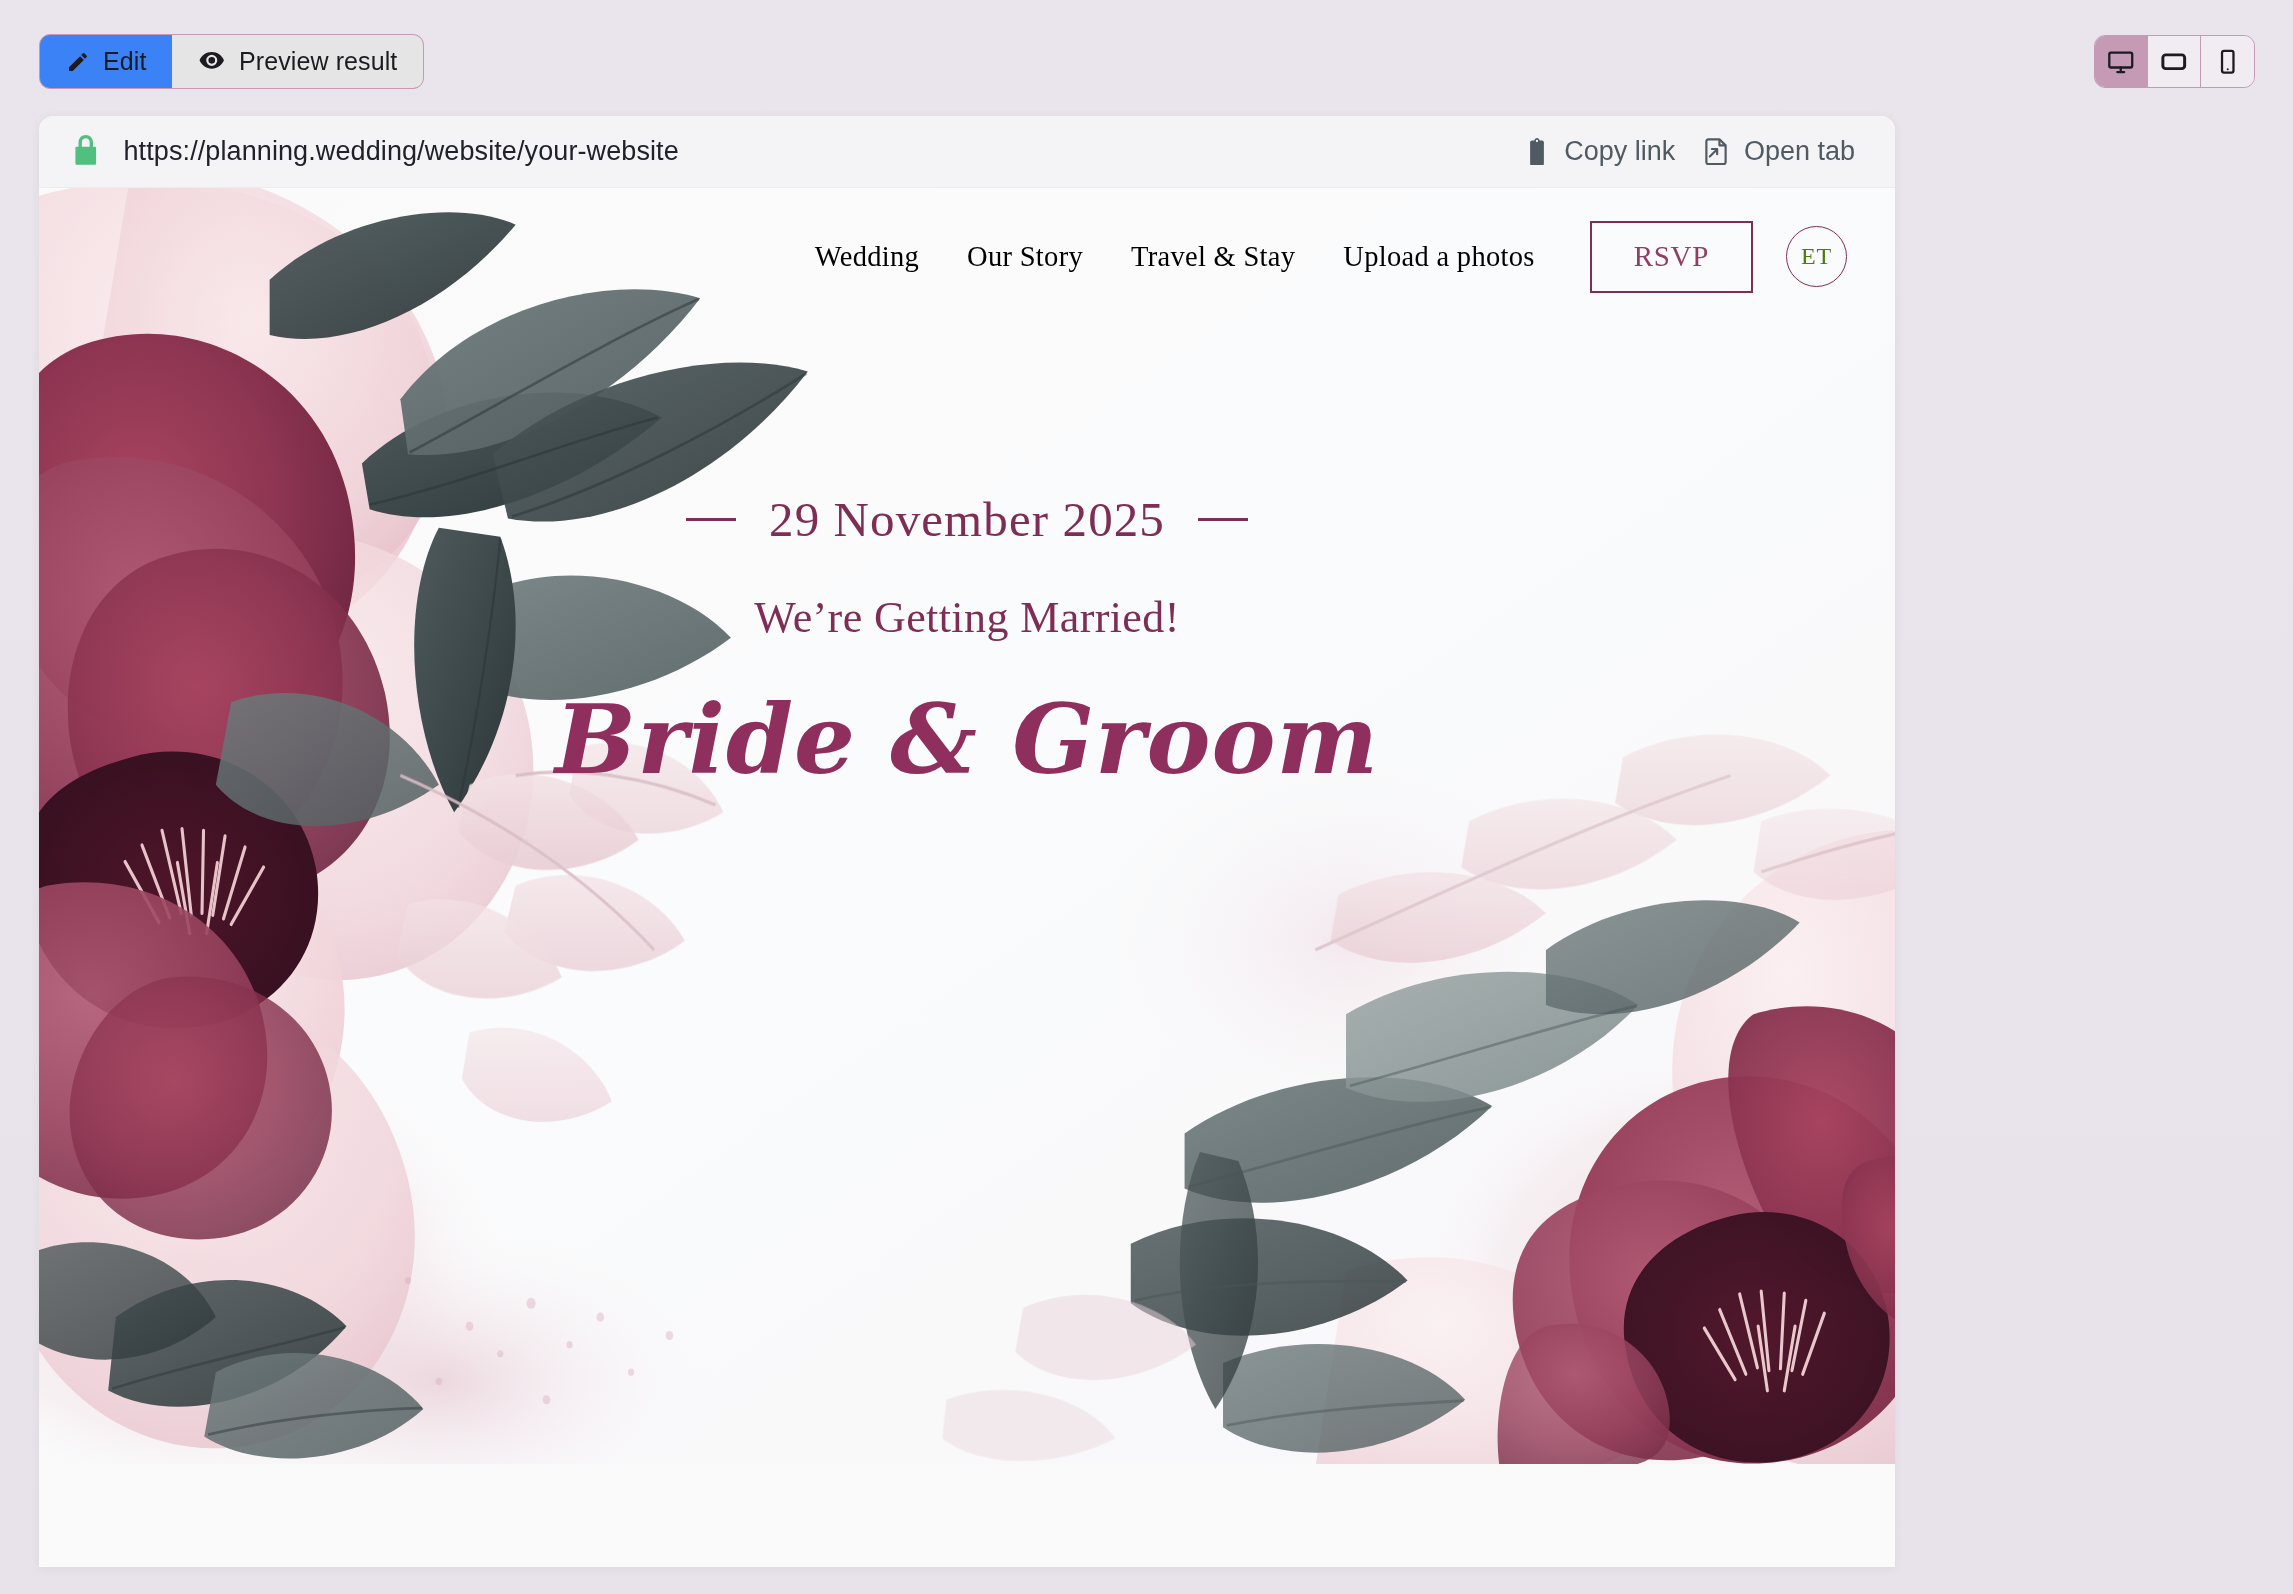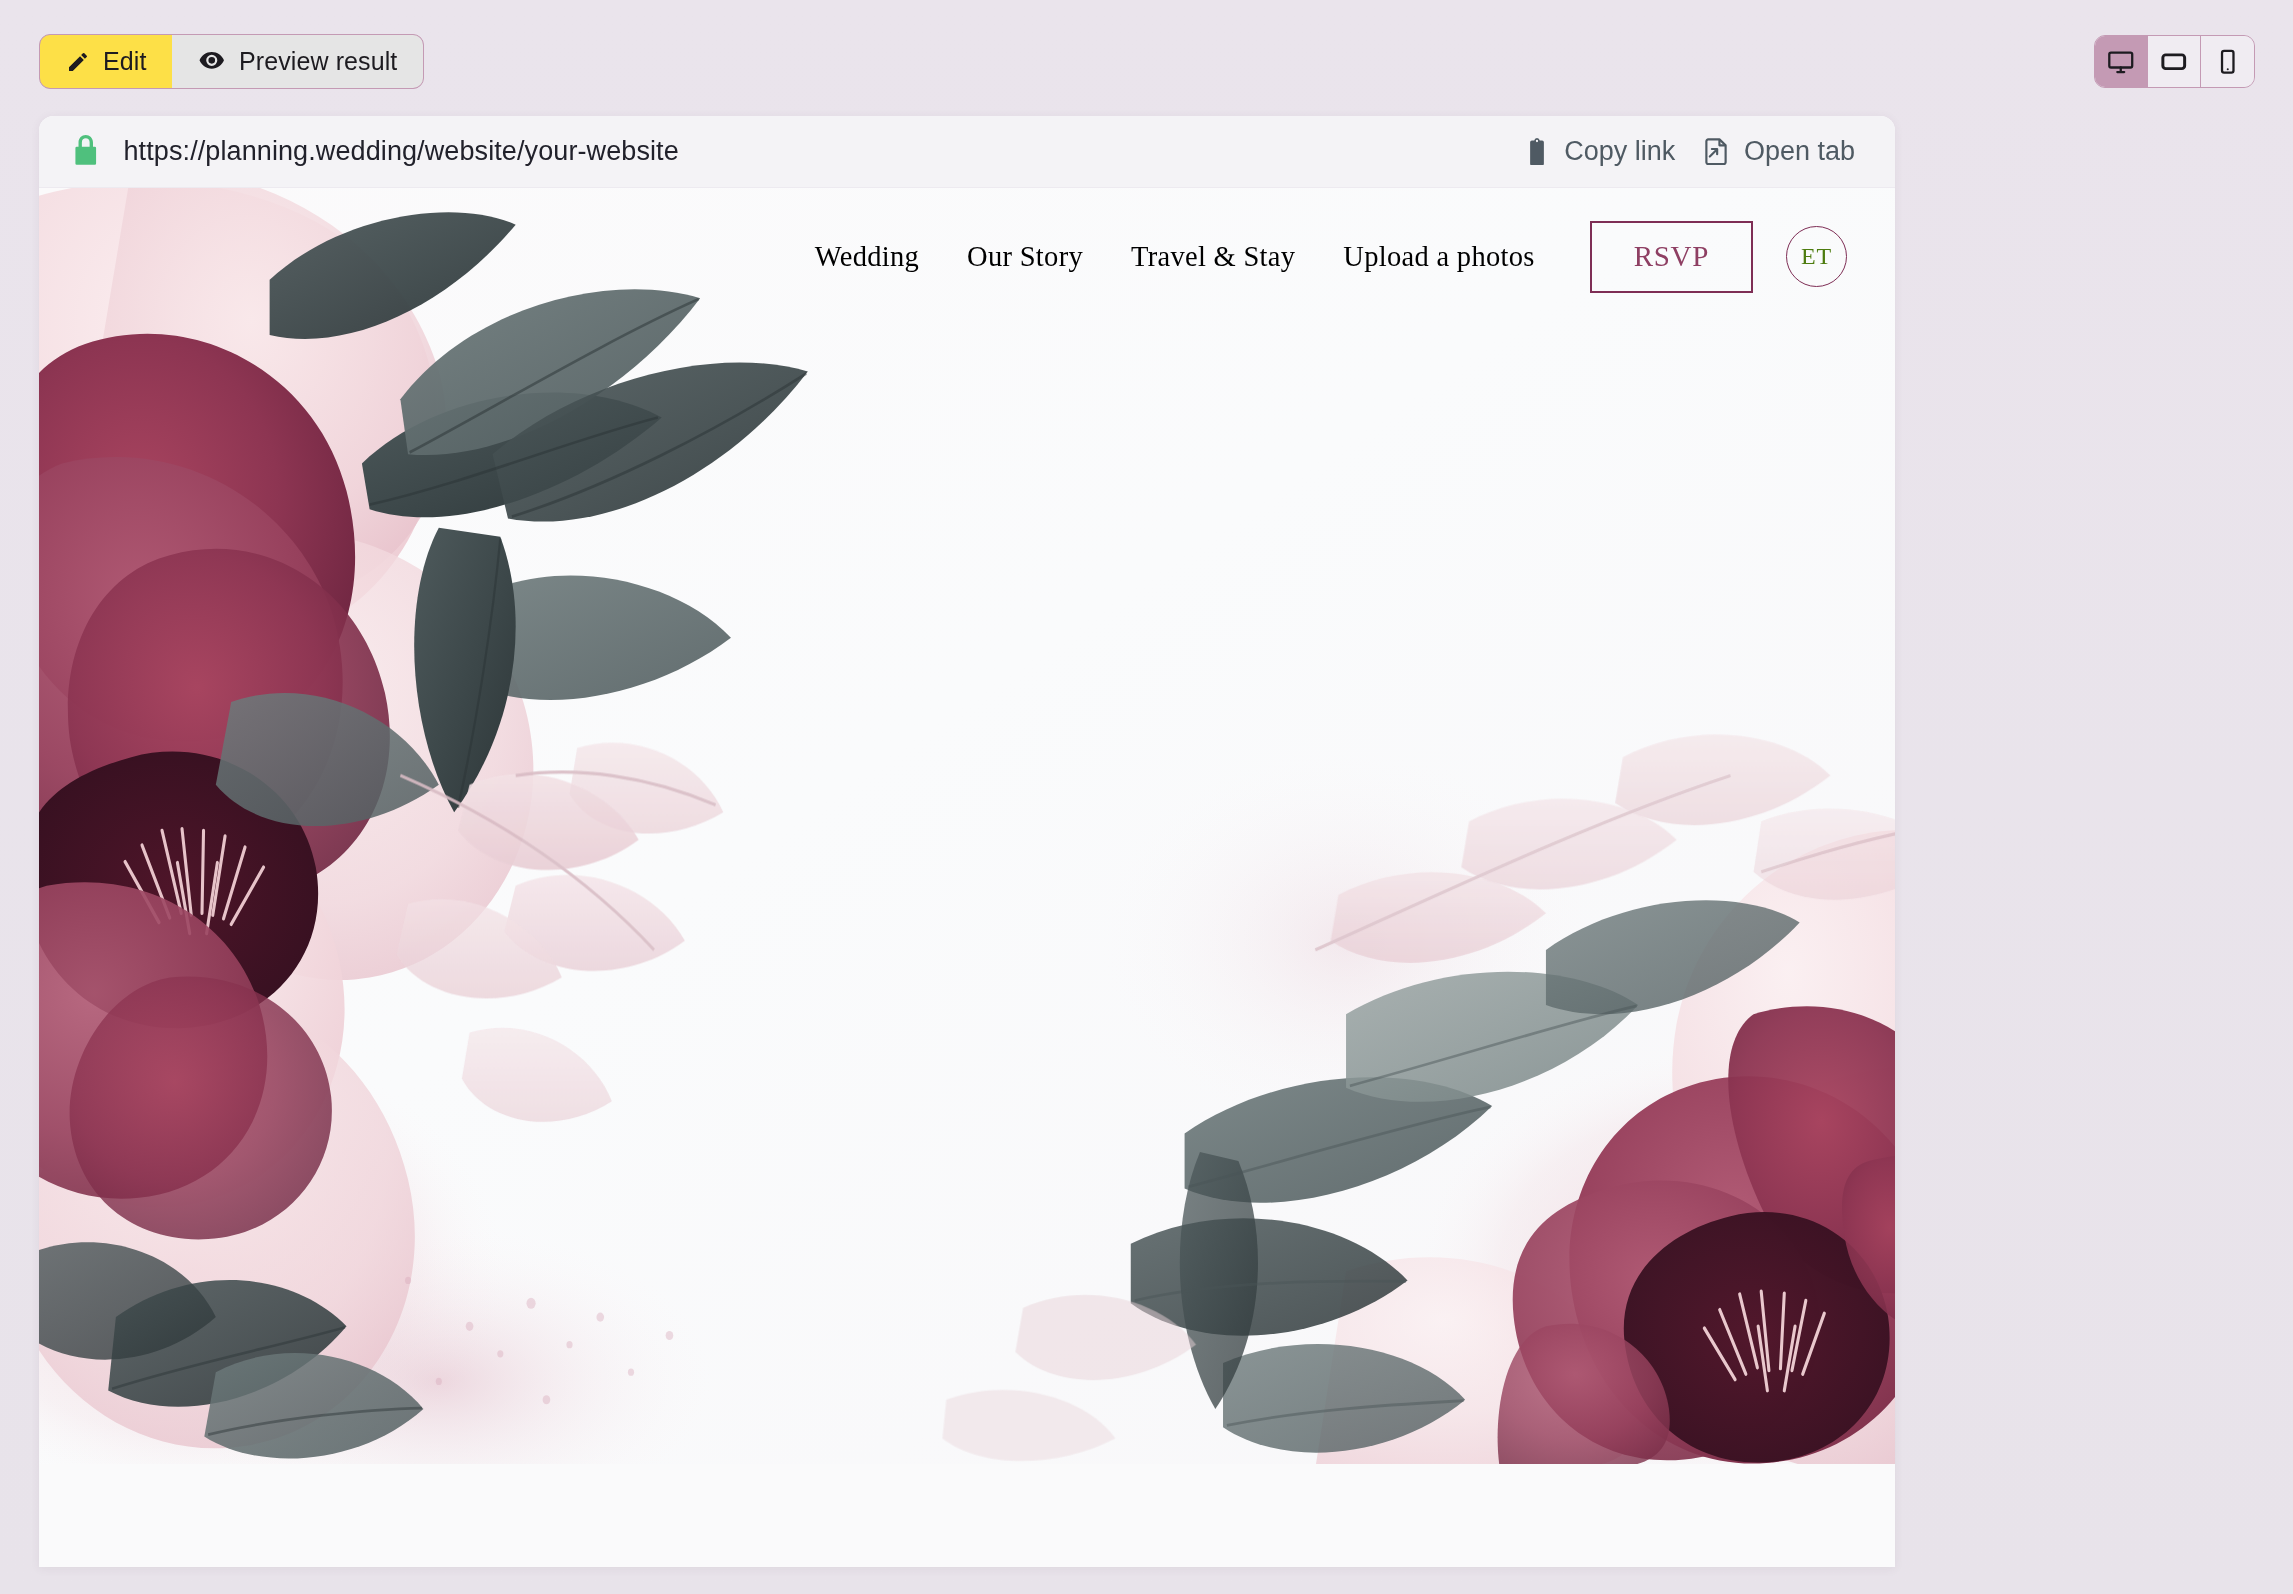--- a/index.html
+++ b/index.html
@@ -46,21 +46,21 @@
     display: flex;
     align-items: center;
     gap: 13px;
     padding: 0 26px;
     font-size: 25px;
     color: #1d1b20;
     cursor: pointer;
     letter-spacing: 0.1px;
     white-space: nowrap;
   }
-  .mode-seg.inactive { background: #fde047; text-align: right; }
+  .mode-seg.inactive { background: #3b82f6; text-align: right; }
   .mode-seg.active   { background: #e5e5e5; }
   .mode-seg svg { flex: none; display: block; }
 
   
   .device-toggle {
     display: flex;
     align-items: stretch;
     height: 53px;
     border: 1.4px solid #c49ab4;
     border-radius: 11px;
@@ -532,18 +532,27 @@
 
       <div class="site-nav">
         <span class="nav-link">Wedding</span>
         <span class="nav-link">Our Story</span>
         <span class="nav-link">Travel &amp; Stay</span>
         <span class="nav-link">Upload a photos</span>
         <span class="rsvp-btn">RSVP</span>
         <span class="avatar">ET</span>
       </div>
 
+      <div class="hero-center">
+        <div class="date-row">
+          <span class="dash"></span>
+          <span class="date-text">29 November 2025</span>
+          <span class="dash"></span>
+        </div>
+        <div class="tagline">We’re Getting Married!</div>
+        <div class="couple">Bride &amp; Groom</div>
+      </div>
     </div>
 
     <div class="page-below"></div>
   </div>
 </div>
 
 
 </body></html>

